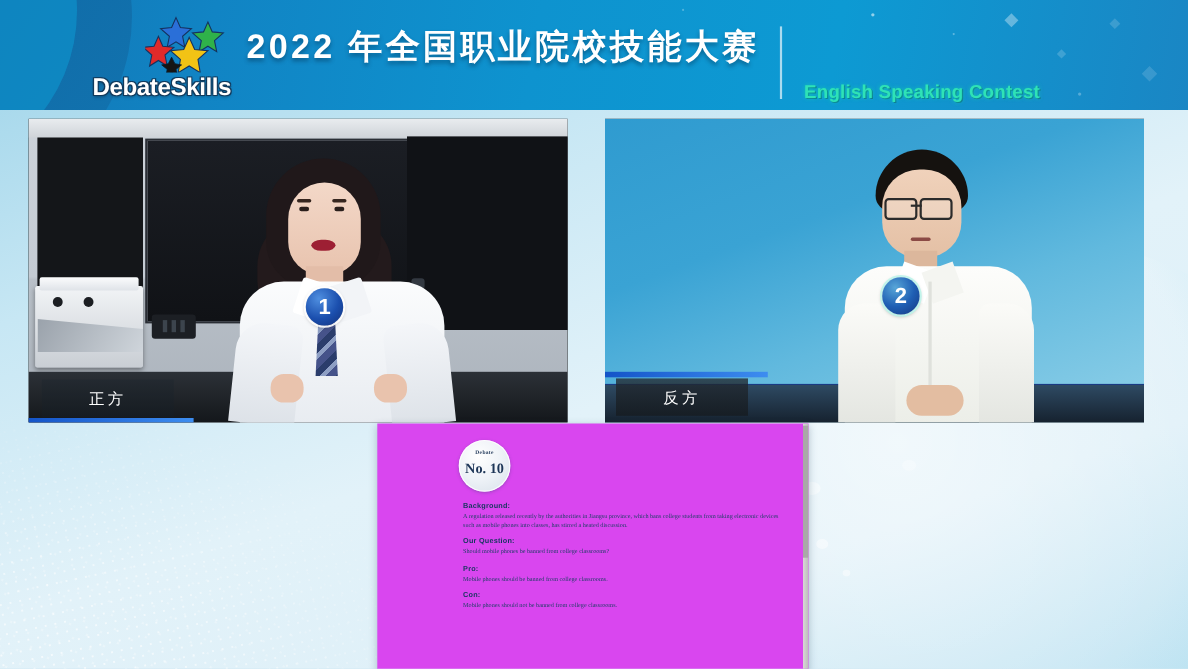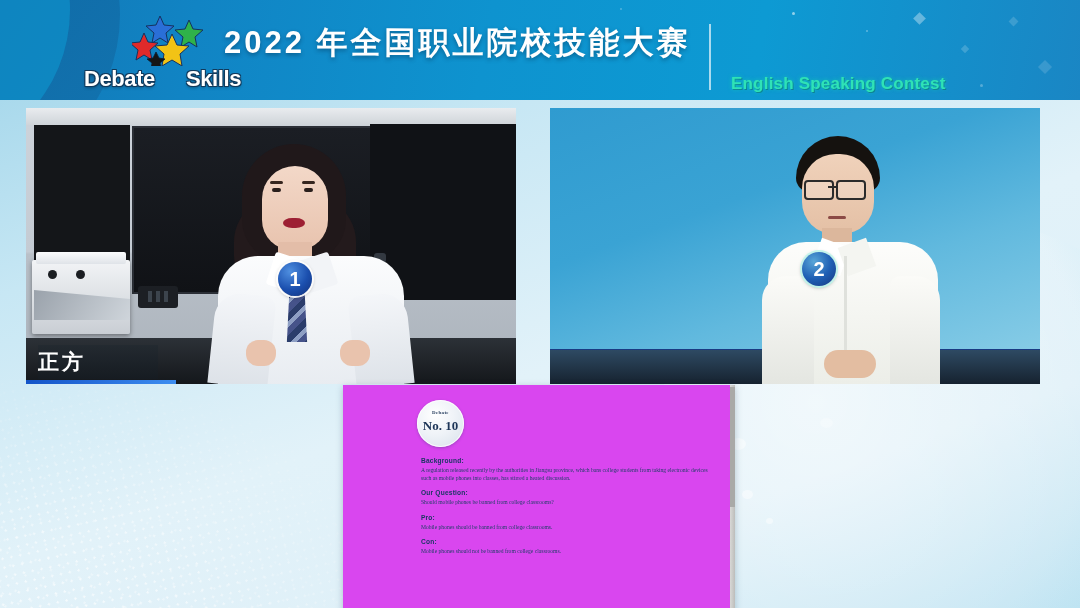--- a/index.html
+++ b/index.html
@@ -58,21 +58,21 @@
 
   .logo{position:absolute;left:84px;top:14px;width:130px;height:76px;}
   .logo-stars{position:absolute;left:48px;top:0px;width:80px;height:52px;}
   .logo-word{
     position:absolute;left:0;top:52px;width:130px;
     font-size:22px;font-weight:bold;letter-spacing:-.4px;
     color:#ffffff;
     text-shadow:-1px -1px 0 #123a5c,1px -1px 0 #123a5c,-1px 1px 0 #123a5c,1px 1px 0 #123a5c, 0 2px 3px rgba(0,0,0,.35);
     white-space:nowrap;
   }
-  .logo-word .b{color:#ffffff;margin-left:31px;}
+  .logo-word .b{color:#ffffff;}
 
   .title-cn{
     position:absolute;left:224px;top:22px;
     font-size:31px;font-weight:bold;color:#ffffff;letter-spacing:3px;
     text-shadow:0 2px 4px rgba(0,40,70,.45);
     white-space:nowrap;
   }
   .title-en{
     position:absolute;left:226px;top:66px;
     font-size:20.5px;font-weight:bold;color:#ffffff;letter-spacing:.1px;
@@ -192,21 +192,21 @@
   }
   .badge1{left:278px;top:262px;}
   .badge2{left:802px;top:252px;
     background:radial-gradient(circle at 35% 28%, #58a6d8 0%, #1f5fb4 52%, #15357f 100%);
     box-shadow:0 0 0 2px rgba(190,245,235,.9),0 1px 4px rgba(0,0,0,.4);}
 
   
   .sidelabel{
     position:absolute;height:34px;width:120px;
     background:linear-gradient(180deg,rgba(34,41,48,.78),rgba(22,28,34,.86));
-    color:#fff;font-size:21px;font-weight:bold;line-height:34px;
+    color:#fff;font-size:14px;font-weight:normal;line-height:34px;text-align:center;
     letter-spacing:3px;
   }
   .label-left{left:38px;top:345px;}
   .label-left .bar{position:absolute;left:-12px;bottom:-5px;width:150px;height:4px;
     background:linear-gradient(90deg,#1454c8,#3d8df0);}
   .label-right{left:560px;top:344px;}
   .label-right .bar{position:absolute;left:-10px;top:-6px;width:148px;height:5px;
     background:linear-gradient(90deg,#1454c8,#3d8df0);}
 
   
@@ -349,20 +349,24 @@
     </div>
   </div>
 
   <div class="numbadge badge1">1</div>
   <div class="numbadge badge2">2</div>
 
   <div class="sidelabel label-left">
     <span>正方</span>
     <span class="bar"></span>
   </div>
+  <div class="sidelabel label-right">
+    <span>反方</span>
+    <span class="bar"></span>
+  </div>
 
   <div class="doc">
     <div class="doc-scroll">
       <div class="thumb"></div>
     </div>
 
     <div class="stamp">
       <div class="t1">Debate</div>
       <div class="t2">No. 10</div>
     </div>

